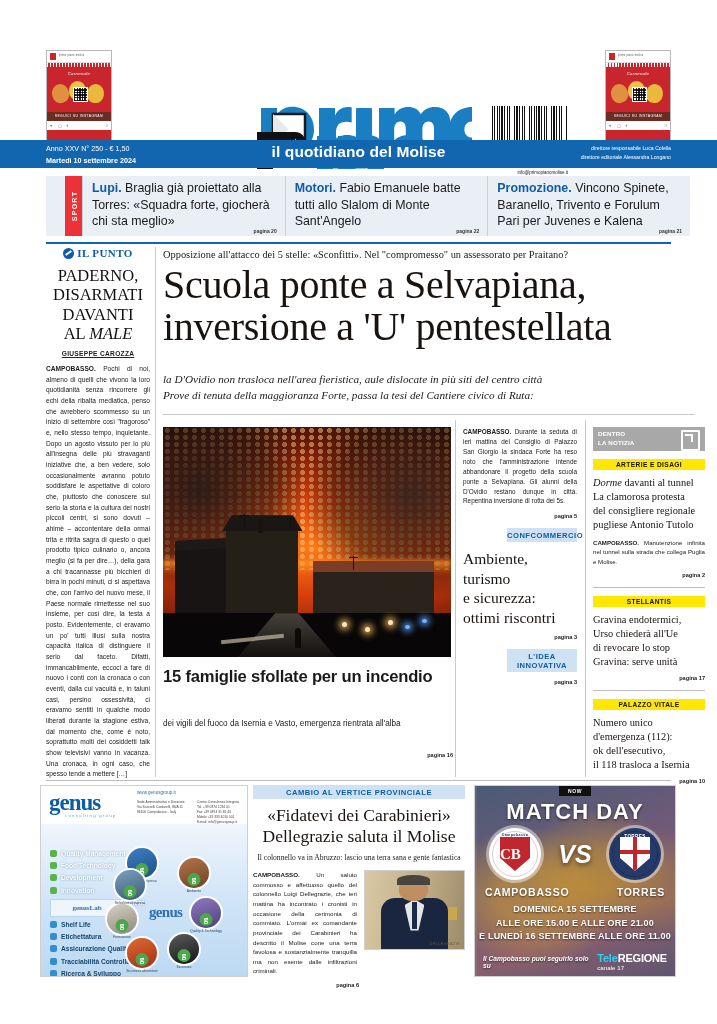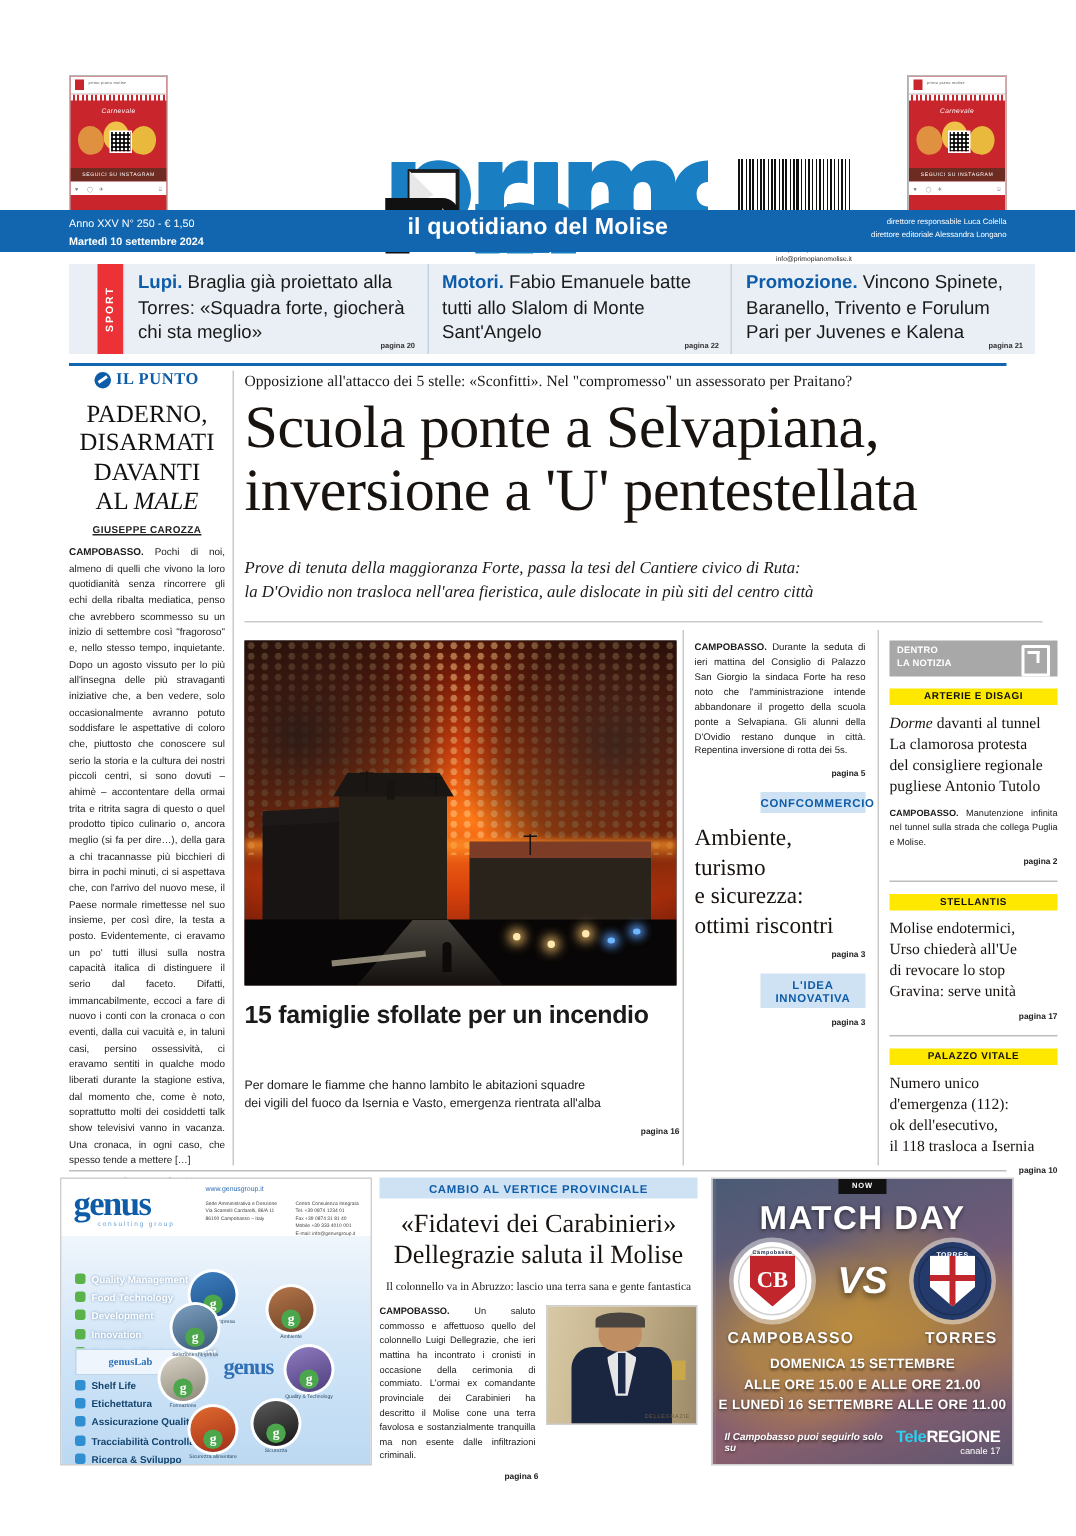--- a/index.html
+++ b/index.html
@@ -179,34 +179,34 @@
   .md-bg{position:absolute;inset:0;background:
      radial-gradient(ellipse at 28% 58%, rgba(214,160,40,.55) 0 16%, transparent 45%),
      radial-gradient(ellipse at 62% 44%, rgba(200,150,45,.5) 0 14%, transparent 42%),
      radial-gradient(ellipse at 86% 52%, rgba(170,130,60,.45) 0 13%, transparent 40%),
      linear-gradient(90deg, rgba(255,255,255,.07) 0 2px, transparent 2px 14px);}
   .md-now{position:absolute;left:50%;top:0;transform:translateX(-50%);background:#111;color:#fff;font-size:5px;font-weight:700;padding:2px 9px;letter-spacing:.6px;}
   .md-title{position:absolute;left:0;right:0;top:13px;text-align:center;color:#fff;font-size:22px;font-weight:700;letter-spacing:1px;text-shadow:0 1px 3px rgba(0,0,0,.6);}
   .crest{position:absolute;top:42px;width:52px;height:52px;border-radius:50%;background:#fff;box-shadow:0 0 0 3px rgba(255,255,255,.45);}
   .crest.l{left:14px;}
   .crest.r{right:14px;background:#233a6b;}
-  .crest .shield{position:absolute;left:50%;top:50%;transform:translate(-50%,-50%);width:30px;height:34px;background:#c0262c;clip-path:polygon(0 0,100% 0,100% 62%,50% 100%,0 62%);display:flex;align-items:center;justify-content:center;}
+  .crest .shield{position:absolute;left:50%;top:50%;transform:translate(-50%,-50%);width:30px;height:34px;background:#c0262c;clip-path:polygon(0 0,100% 0,100% 62%,50% 100%,0 62%);display:flex;align-items:center;justify-content:flex-start;}
   .crest .shield b{color:#fff;font-family:"Liberation Serif",serif;font-size:15px;}
   .crest.r .shield{background:#fff;}
   .crest.r .shield:before{content:"";position:absolute;left:50%;top:0;transform:translateX(-50%);width:4px;height:100%;background:#c0262c;}
   .crest.r .shield:after{content:"";position:absolute;top:38%;left:0;width:100%;height:4px;background:#c0262c;}
   .crest .ring{position:absolute;inset:3px;border-radius:50%;border:1px solid rgba(0,0,0,.18);}
   .crest .cname{position:absolute;left:0;right:0;top:5px;text-align:center;font-size:3.6px;font-weight:700;color:#1b2a4a;letter-spacing:.4px;}
   .crest.r .cname{color:#fff;top:6px;font-size:4.6px;}
   .md-vs{position:absolute;left:50%;top:54px;transform:translateX(-50%);color:#fff;font-size:25px;font-weight:700;font-style:italic;text-shadow:0 2px 5px rgba(0,0,0,.55);}
   .md-teams{position:absolute;left:0;right:0;top:100px;display:flex;justify-content:space-between;padding:0 10px;color:#fff;font-size:10.5px;font-weight:700;letter-spacing:.8px;text-shadow:0 1px 2px rgba(0,0,0,.6);}
   .md-when{position:absolute;left:0;right:0;top:117px;text-align:center;color:#fff;font-size:9px;font-weight:700;line-height:1.5;letter-spacing:.2px;text-shadow:0 1px 2px rgba(0,0,0,.6);}
   .md-foot{position:absolute;left:0;right:0;bottom:5px;display:flex;align-items:center;justify-content:space-between;padding:0 8px;}
   .md-foot .l{color:#fff;font-size:6.6px;font-style:italic;font-weight:700;text-shadow:0 1px 2px rgba(0,0,0,.6);}
-  .md-foot .r{text-align:right;}
+  .md-foot .r{}
   .md-foot .r .b1{color:#fff;font-size:11px;font-weight:700;letter-spacing:-.2px;}
   .md-foot .r .b1 span{color:#2ecff0;}
   .md-foot .r .b2{color:#fff;font-size:6.2px;}
 </style>
 </head>
 <body>
 
 <div class="page">
 
   <div class="masthead">
@@ -361,22 +361,22 @@
     </div>
     <div class="cont">continua a pagina 2</div>
   </div>
 
   <div class="kicker">Opposizione all'attacco dei 5 stelle: «Sconfitti». Nel "compromesso" un assessorato per Praitano?</div>
   <div class="headline">
     <div>Scuola ponte a Selvapiana,</div>
     <div>inversione a 'U' pentestellata</div>
   </div>
   <div class="subhead">
+    <div>la D'Ovidio non trasloca nell'area fieristica, aule dislocate in più siti del centro città</div>
     <div>Prove di tenuta della maggioranza Forte, passa la tesi del Cantiere civico di Ruta:</div>
-    <div>la D'Ovidio non trasloca nell'area fieristica, aule dislocate in più siti del centro città</div>
   </div>
   <div class="rule-mid"></div>
 
   <div class="photo">
     <div class="sky"></div>
     <div class="sparks"></div>
     <div class="smokeL"></div>
     <div class="smokeR"></div>
     <div class="ridge"></div>
     <div class="ph-house ph-h1"></div>
@@ -394,21 +394,20 @@
     <div class="ph-lamp" style="left:70%;bottom:11%"></div>
     <div class="ph-lamp" style="left:78%;bottom:14%"></div>
     <div class="ph-blue" style="left:90%;bottom:15%"></div>
     <div class="ph-blue" style="left:84%;bottom:12%"></div>
   </div>
 
   <div class="photohead">
     <div>15 famiglie sfollate per un incendio</div>
   </div>
   <div class="photosub">
-    <div>Per domare le fiamme che hanno lambito le abitazioni squadre</div>
     <div>dei vigili del fuoco da Isernia e Vasto, emergenza rientrata all'alba</div>
   </div>
   <div class="photopg">pagina 16</div>
 
   <div class="cc">
     <p class="body">
       <b>CAMPOBASSO.</b><span> Durante la seduta di ieri mattina del Consiglio di Palazzo San Giorgio la sindaca Forte ha reso noto che l'amministrazione intende abbandonare il progetto della scuola ponte a Selvapiana. Gli alunni della D'Ovidio restano dunque in città. Repentina inversione di rotta dei 5s.</span>
     </p>
     <div class="pgr">pagina 5</div>
 
@@ -442,21 +441,21 @@
       <div>pugliese Antonio Tutolo</div>
     </h4>
     <p class="body">
       <b>CAMPOBASSO.</b><span> Manutenzione infinita nel tunnel sulla strada che collega Puglia e Molise.</span>
     </p>
     <div class="pgr">pagina 2</div>
     <div class="hr"></div>
 
     <div class="ytag">STELLANTIS</div>
     <h4>
-      <div>Molise endotermici,</div>
+      <div>Gravina endotermici,</div>
       <div>Urso chiederà all'Ue</div>
       <div>di revocare lo stop</div>
       <div>Gravina: serve unità</div>
     </h4>
     <div class="pgr">pagina 17</div>
     <div class="hr"></div>
 
     <div class="ytag">PALAZZO VITALE</div>
     <h4>
       <div>Numero unico</div>

